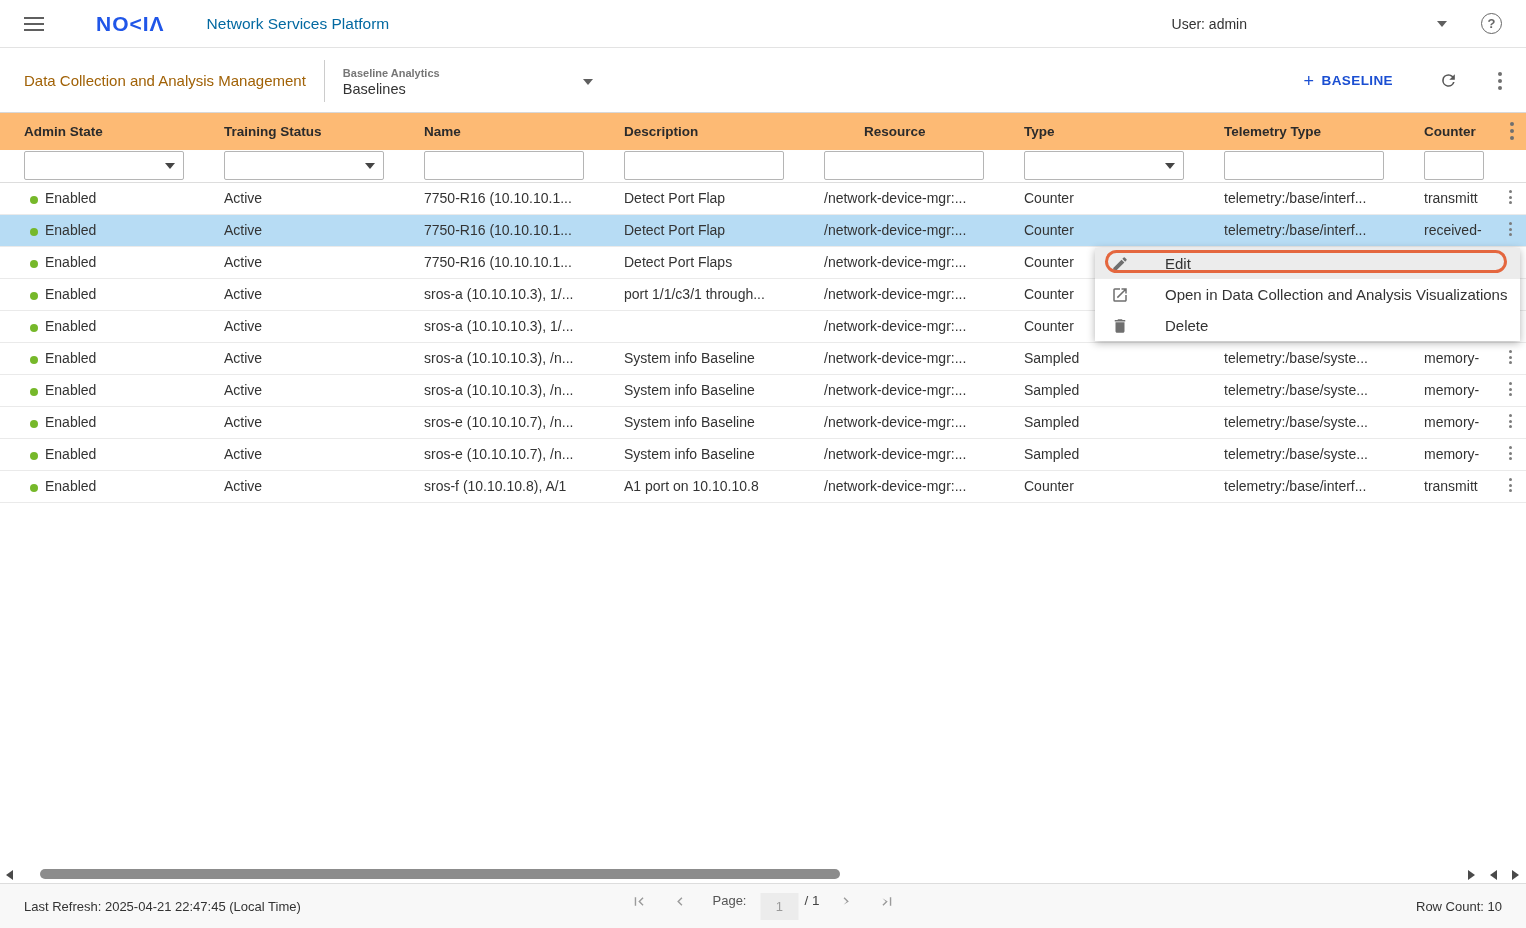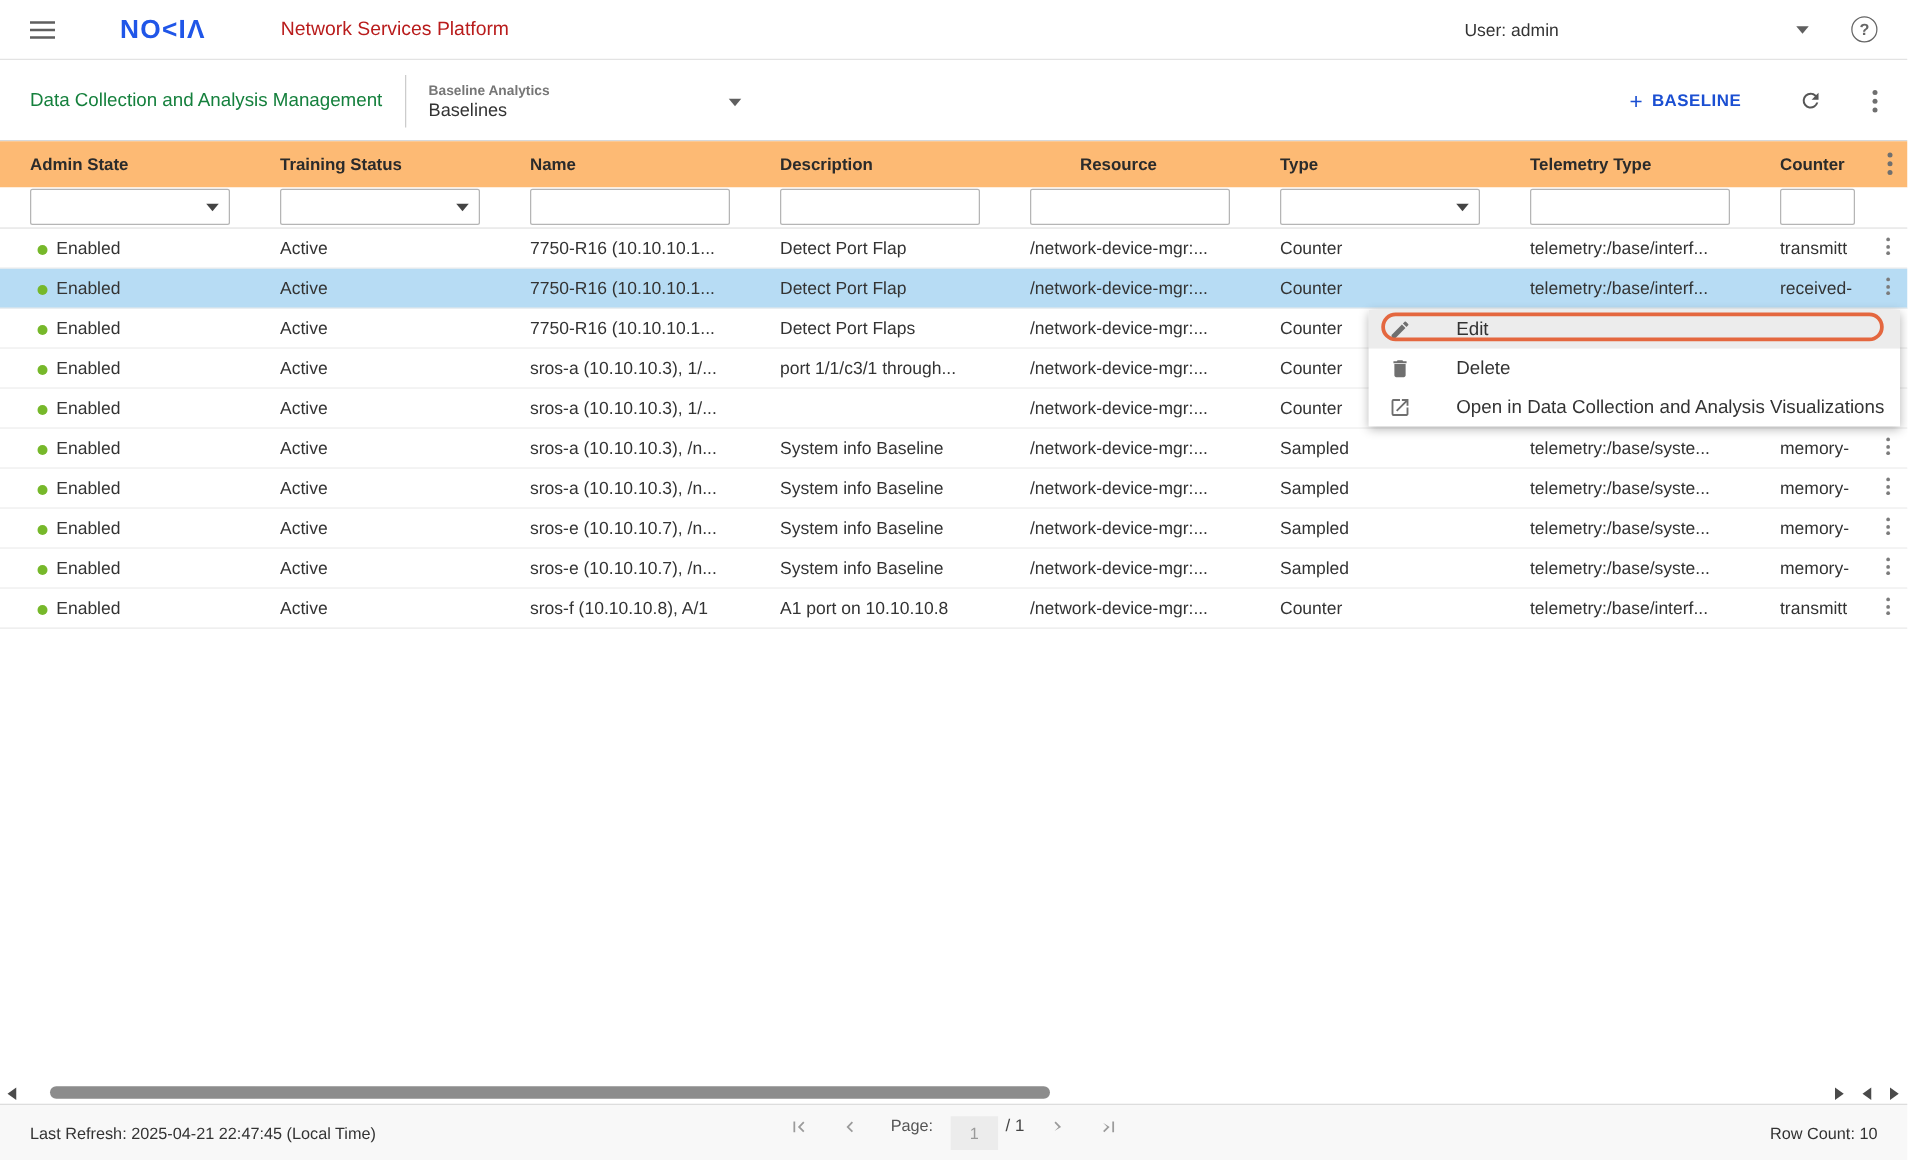--- a/index.html
+++ b/index.html
@@ -5,30 +5,30 @@
   * { margin:0; padding:0; box-sizing:border-box; }
   html,body { width:1526px; height:928px; }
   body { font-family:"Liberation Sans", sans-serif; background:#fff; color:#333; overflow:hidden; }
   .app { position:relative; width:1526px; height:928px; background:#fff; }
 
   
   .topbar { position:absolute; left:0; top:0; width:100%; height:48px; display:flex; align-items:center; padding:0 24px; border-bottom:1px solid #e3e3e3; background:#fff; }
   .hamburger { width:20px; height:14px; display:flex; flex-direction:column; justify-content:space-between; cursor:pointer; }
   .hamburger i { display:block; height:2px; background:#5f5f5f; }
   .brand { font-size:21px; font-weight:700; letter-spacing:1px; margin-left:52px; user-select:none; }
-  .app-title { font-size:15.5px; color:#b91c1c; margin-left:60px; }
+  .app-title { font-size:15.5px; color:#0369a1; margin-left:42px; }
   .top-right { margin-left:auto; display:flex; align-items:center; }
   .user-label { font-size:14px; color:#333; }
   .caret { width:0; height:0; border-left:5px solid transparent; border-right:5px solid transparent; border-top:6px solid #5f5f5f; display:inline-block; }
   .user-caret { margin-left:190px; }
   .help { width:21px; height:21px; border:1.5px solid #666; border-radius:50%; color:#666; font-size:13px; font-weight:700; display:flex; align-items:center; justify-content:center; margin-left:34px; }
 
   
   .actionbar { position:absolute; left:0; top:49px; width:100%; height:64px; display:flex; align-items:center; padding:0 24px; border-bottom:1px solid #d8d8d8; background:#fff; }
-  .page-title { font-size:15px; color:#15803d; }
+  .page-title { font-size:15px; color:#a16207; }
   .vdivider { width:1px; height:42px; background:#ccc; margin:0 18px; }
   .selector { position:relative; width:250px; padding-top:2px; cursor:pointer; }
   .selector-label { font-size:11px; font-weight:700; color:#767676; display:block; }
   .selector-value { font-size:14.5px; color:#333; display:block; margin-top:2px; }
   .selector .caret { position:absolute; right:0; top:50%; margin-top:-2px; }
   .action-right { margin-left:auto; display:flex; align-items:center; }
   .baseline-btn { display:flex; align-items:center; font-size:13.5px; font-weight:700; letter-spacing:.4px; cursor:pointer; background:none; border:none; font-family:inherit; }
   .baseline-btn .plus { font-size:18px; font-weight:400; margin-right:7px; line-height:1; }
   .icon-btn { background:none; border:none; cursor:pointer; display:flex; align-items:center; justify-content:center; }
   .refresh-btn { margin-left:46px; }
@@ -342,32 +342,32 @@
           <svg width="18" height="18" viewBox="0 0 24 24" fill="#6f6f6f">
             <path d="M3 17.25V21h3.75L17.81 9.94l-3.75-3.75L3 17.25zM20.71 7.04a.996.996 0 0 0 0-1.41l-2.34-2.34a.996.996 0 0 0-1.41 0l-1.83 1.83 3.75 3.75 1.83-1.83z"></path>
           </svg>
         </span>
         <span class="menu-label">Edit</span>
         <span class="highlight-ring" style="border-color: rgb(228, 103, 63);"></span>
       </div>
       <div class="menu-item">
         <span style="display: inline-flex; margin-right: 18px;">
           <svg width="18" height="18" viewBox="0 0 24 24" fill="#6f6f6f">
-            <path d="M6 19c0 1.1.9 2 2 2h8c1.1 0 2-.9 2-2V7H6v12zM19 4h-3.5l-1-1h-5l-1 1H5v2h14V4z"></path>
+            <path d="M19 19H5V5h7V3H5a2 2 0 0 0-2 2v14a2 2 0 0 0 2 2h14c1.1 0 2-.9 2-2v-7h-2v7zM14 3v2h3.59l-9.83 9.83 1.41 1.41L19 6.41V10h2V3h-7z"></path>
           </svg>
         </span>
-        <span class="menu-label">Delete</span>
+        <span class="menu-label">Open in Data Collection and Analysis Visualizations</span>
       </div>
       <div class="menu-item">
         <span style="display: inline-flex; margin-right: 18px;">
           <svg width="18" height="18" viewBox="0 0 24 24" fill="#6f6f6f">
-            <path d="M19 19H5V5h7V3H5a2 2 0 0 0-2 2v14a2 2 0 0 0 2 2h14c1.1 0 2-.9 2-2v-7h-2v7zM14 3v2h3.59l-9.83 9.83 1.41 1.41L19 6.41V10h2V3h-7z"></path>
+            <path d="M6 19c0 1.1.9 2 2 2h8c1.1 0 2-.9 2-2V7H6v12zM19 4h-3.5l-1-1h-5l-1 1H5v2h14V4z"></path>
           </svg>
         </span>
-        <span class="menu-label">Open in Data Collection and Analysis Visualizations</span>
+        <span class="menu-label">Delete</span>
       </div>
     </div>
 
   <div class="hscroll">
     <span class="tri tri-left" style="left:6px"></span>
     <span class="scroll-thumb"></span>
     <span class="tri tri-right" style="left:1468px"></span>
     <span class="tri tri-left" style="left:1490px"></span>
     <span class="tri tri-right" style="left:1512px"></span>
   </div>

